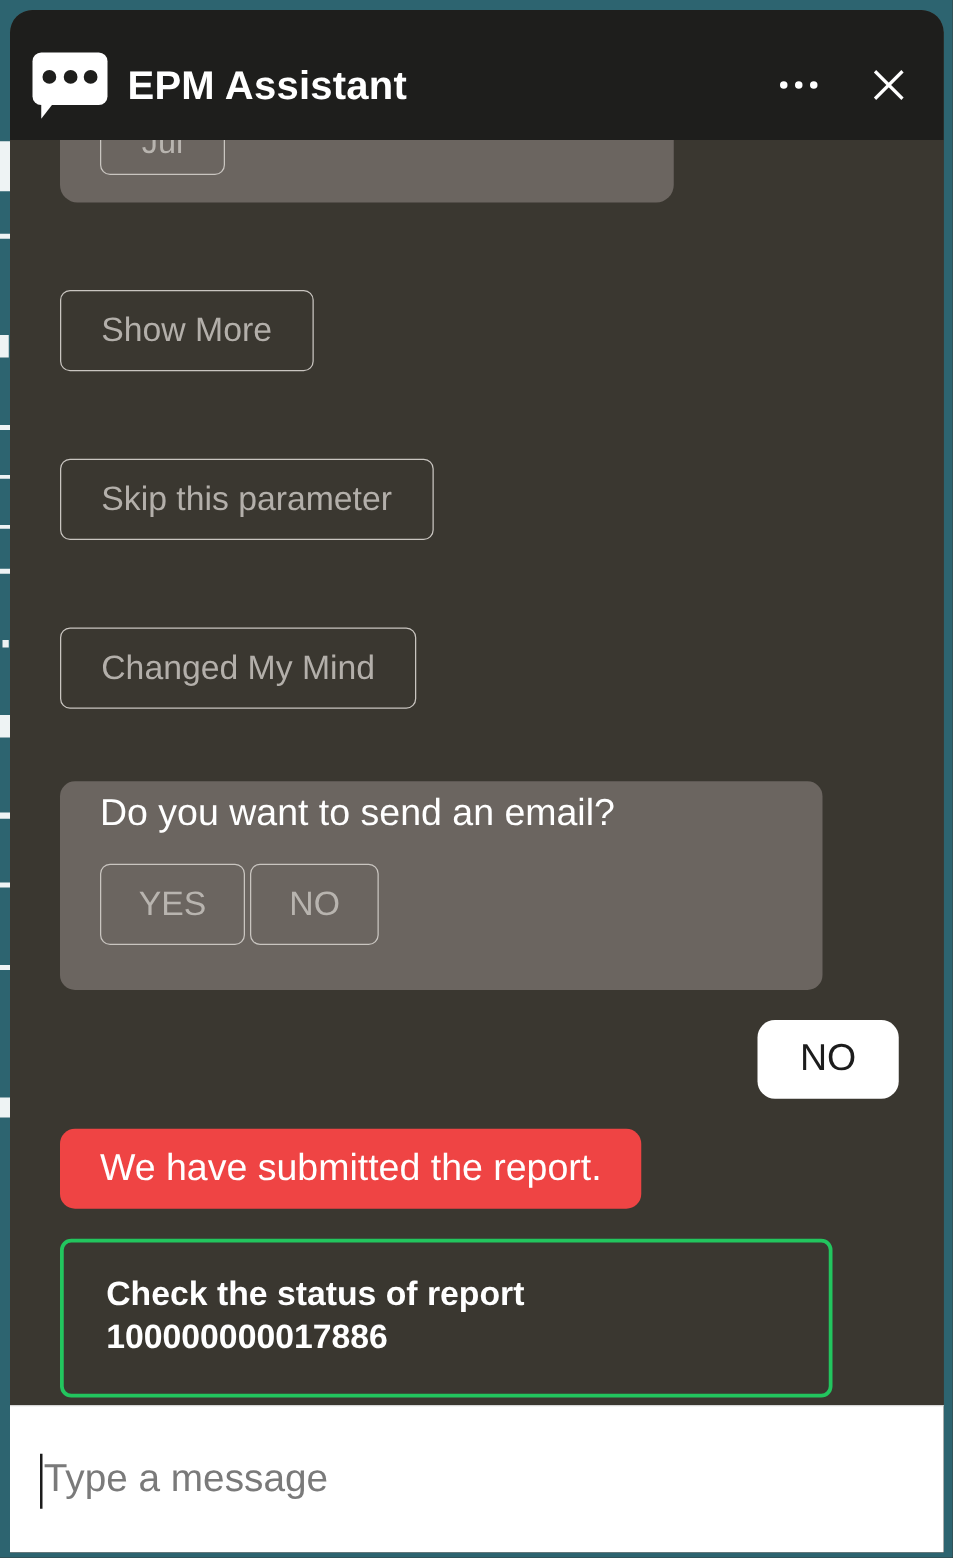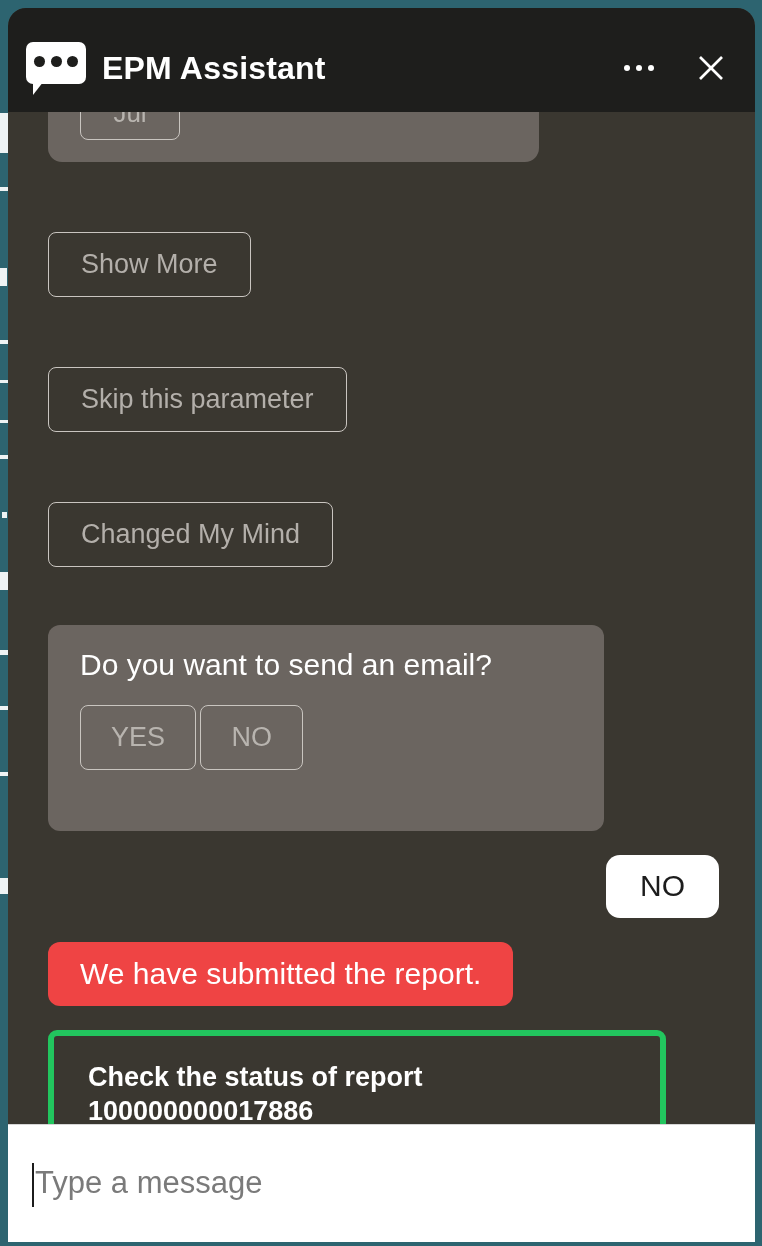--- a/index.html
+++ b/index.html
@@ -188,55 +188,55 @@
     color: #1c1c1c;
     font-size: 30px;
     border-radius: 14px;
     padding: 14px 34px;
     display: inline-block;
     line-height: 1.15;
   }
 
   
   #email-question-card {
-    width: 556px;
+    width: 610px;
     border-radius: 12px;
     background: #6b6560;
-    padding: 22px 28px 26px 32px;
+    padding: 8px 28px 26px 32px;
   }
   #email-question-text {
     color: #ffffff;
     font-size: 30px;
     line-height: 1.2;
     margin-bottom: 22px;
   }
   .inline-choice {
     border: 1px solid #c9c5c0;
     border-radius: 8px;
     color: #b8b4af;
     font-size: 27px;
     padding: 16px 30px;
     display: inline-block;
     cursor: pointer;
     background: transparent;
     line-height: 1.15;
   }
-  #email-choice-yes { margin-bottom: 35px; }
+  #email-choice-yes { margin-bottom: 10px; }
 
   #submitted-bubble {
     font-size: 30px;
     padding: 14px 32px;
     line-height: 1.2;
     display: inline-block;
   }
 
   
   #status-action-button {
     margin-top: 24px;
-    border: 6px solid #22c55e;
+    border: 3px solid #22c55e;
     border-radius: 9px;
     color: #ffffff;
     font-size: 27px;
     font-weight: bold;
     line-height: 1.28;
     padding: 24px 30px 28px 34px;
     width: 618px;
     cursor: pointer;
     background: transparent;
   }

